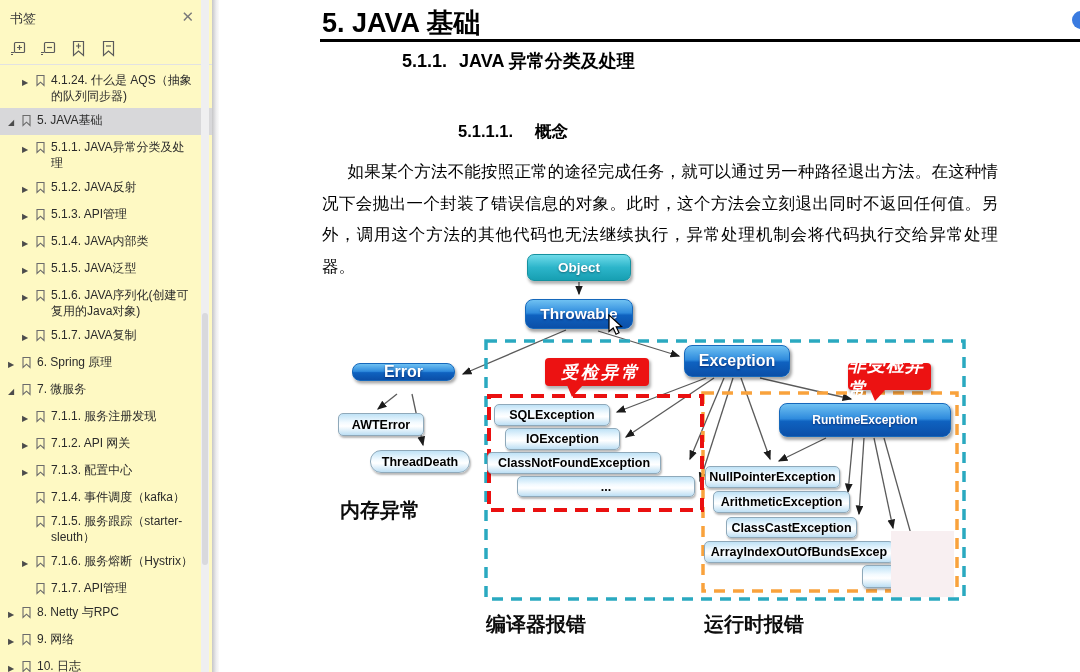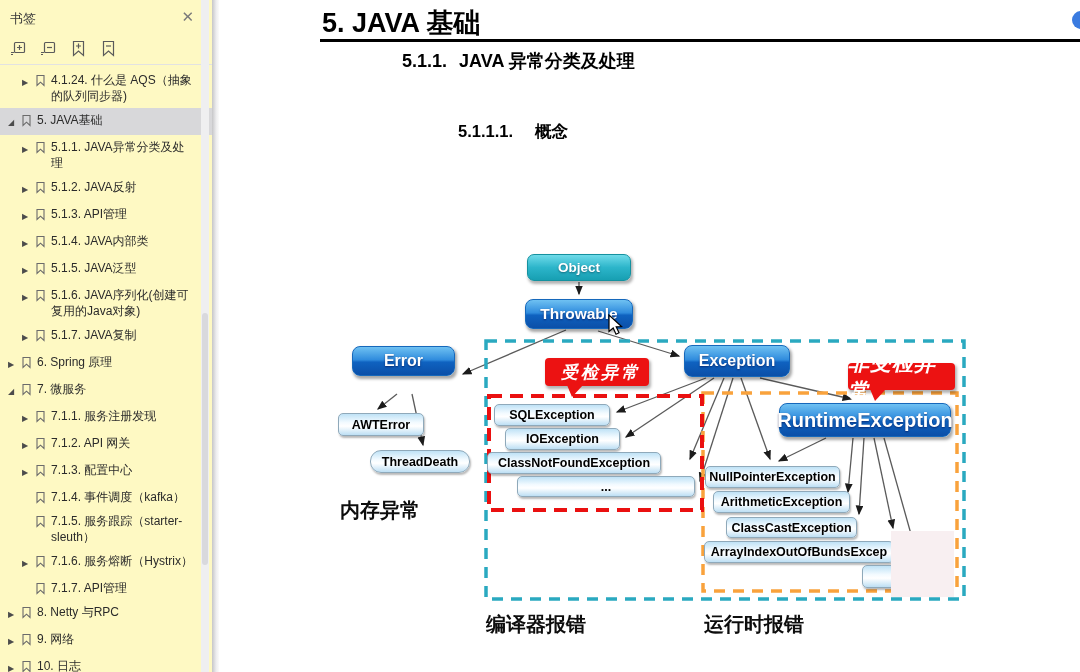--- a/index.html
+++ b/index.html
@@ -48,44 +48,44 @@
           background:linear-gradient(180deg,#6fc1f2 0%,#2f8bdd 46%,#0f62c0 54%,#0b4fa8 100%);
           box-shadow:1.5px 2.5px 3px rgba(0,0,0,.35); text-shadow:0 1px 2px rgba(0,0,60,.55); }
   .cyan { color:#fff; border-radius:7px; border:1px solid #15919f;
           background:linear-gradient(180deg,#6fdbe9 0%,#2cb5ca 50%,#179fb2 100%);
           box-shadow:1.5px 2.5px 3px rgba(0,0,0,.3); text-shadow:0 1px 2px rgba(0,40,60,.5); }
   .lite { color:#000; border-radius:5px; border:1px solid #8fa9ba; font-size:12.5px;
           background:linear-gradient(180deg,#bfe2f6 0%,#f2faff 40%,#ffffff 58%,#bddff4 100%);
           box-shadow:1px 2px 2px rgba(0,0,0,.28); }
   #nd-object      { left:527px; top:254px; width:104px; height:27px; font-size:13.5px; }
   #nd-throwable   { left:525px; top:299px; width:108px; height:30px; font-size:15.5px; }
-  #nd-error       { left:352px; top:346px; width:103px; height:30px; font-size:16px; }
+  #nd-error       { left:352px; top:363px; width:103px; height:18px; font-size:16px; }
   #nd-exception   { left:684px; top:345px; width:106px; height:32px; font-size:16px; }
-  #nd-runtime     { left:779px; top:403px; width:172px; height:34px; font-size:20px; }
+  #nd-runtime     { left:779px; top:403px; width:172px; height:34px; font-size:12px; }
   #nd-awterror    { left:338px; top:413px; width:86px;  height:23px; }
   #nd-threaddeath { left:370px; top:450px; width:100px; height:23px;border-radius:11px; }
   #nd-sql   { left:494px; top:404px; width:116px; height:22px; }
   #nd-io    { left:505px; top:428px; width:115px; height:22px; }
   #nd-cnf   { left:487px; top:452px; width:174px; height:22px; }
   #nd-dots  { left:517px; top:476px; width:178px; height:21px; }
   #nd-npe   { left:705px; top:466px; width:135px; height:22px; }
   #nd-arith { left:713px; top:491px; width:137px; height:22px; }
   #nd-ccast { left:726px; top:517px; width:131px; height:21px; }
   #nd-aioob { left:704px; top:541px; width:190px; height:22px; white-space:nowrap; overflow:hidden; }
   #nd-partial { left:862px; top:565px; width:68px; height:23px; }
 
   .callout { position:absolute; z-index:3; background:#ec1212; color:#fff; border-radius:4px;
              display:flex; align-items:center; justify-content:center;
              font-family:"DejaVu Serif",serif; font-style:italic; font-weight:bold;
              box-shadow:1.5px 2.5px 3px rgba(0,0,0,.3); }
   .callout:after { content:""; position:absolute; left:22px; bottom:-11px; width:0; height:0;
                    border-left:5px solid transparent; border-right:11px solid transparent;
                    border-top:12px solid #ec1212; }
   #callout-checked   { left:545px; top:358px; width:104px; height:28px; font-size:17px; letter-spacing:3px;padding-left:8px; }
-  #callout-unchecked { left:848px; top:363px; width:107px; height:27px; font-size:21px; letter-spacing:1px; }
+  #callout-unchecked { left:848px; top:363px; width:83px; height:27px; font-size:18px; letter-spacing:1px; }
 
   .big-label { position:absolute; z-index:3; font-size:20px; font-weight:bold; color:#0d0d0d; }
   #lbl-memory   { left:340px; top:497px; }
   #lbl-compiler { left:486px; top:611px; }
   #lbl-runtime  { left:704px; top:611px; }
 
   #patch { position:absolute; left:891px; top:531px; width:63px; height:66px; background:#f8eff1; z-index:5; }
   #cursor { position:absolute; left:608px; top:314px; z-index:6; }
   #fab { position:absolute; left:1072px; top:11px; width:18px; height:18px; border-radius:50%;
          background:#3a7be0; z-index:6; }
@@ -293,20 +293,21 @@
 
 <div id="page">
   <div id="doc-title">5. JAVA 基础</div>
   <div id="title-rule"></div>
   <div class="h2">
     <span class="hnum">5.1.1.</span><span>JAVA 异常分类及处理</span>
   </div>
   <div class="h3">
     <span class="hnum">5.1.1.1.</span><span>概念</span>
   </div>
+  <div id="para">如果某个方法不能按照正常的途径完成任务，就可以通过另一种路径退出方法。在这种情况下会抛出一个封装了错误信息的对象。此时，这个方法会立刻退出同时不返回任何值。另外，调用这个方法的其他代码也无法继续执行，异常处理机制会将代码执行交给异常处理器。</div>
 </div>
 
 <svg id="wires" width="1080" height="672">
   <defs>
     <marker id="ah" markerWidth="9" markerHeight="8" refX="6.5" refY="3" orient="auto">
       <path d="M0,0 L7.5,3 L0,6 z" fill="#1c1c1c"></path>
     </marker>
   </defs>
   <g stroke="#5a5a5a" stroke-width="1.3" fill="none" marker-end="url(#ah)">
     <line x1="579" y1="282" x2="579" y2="294"></line>

